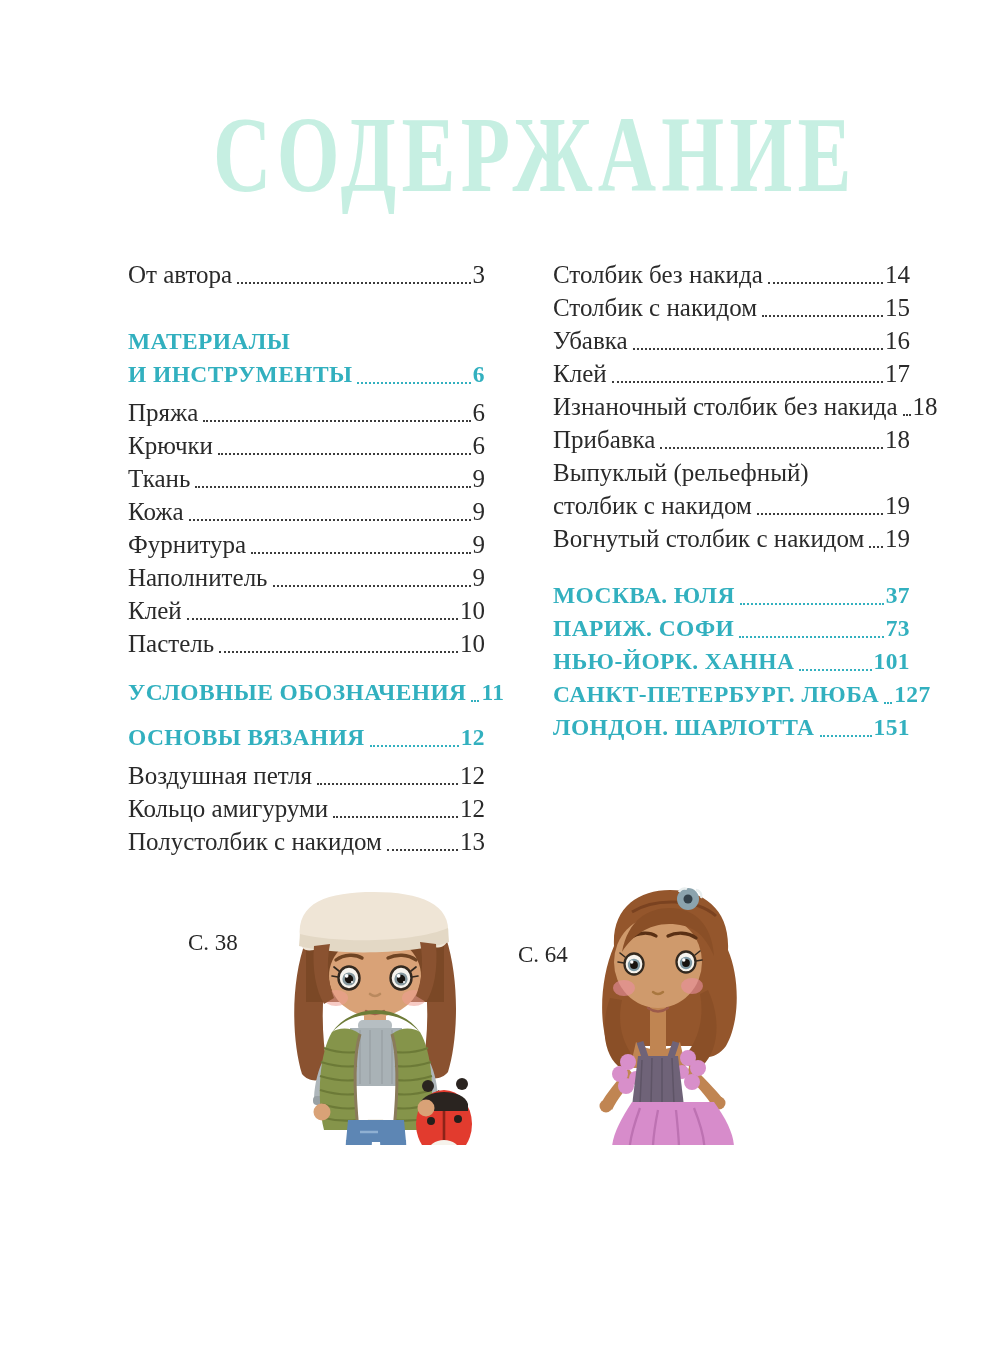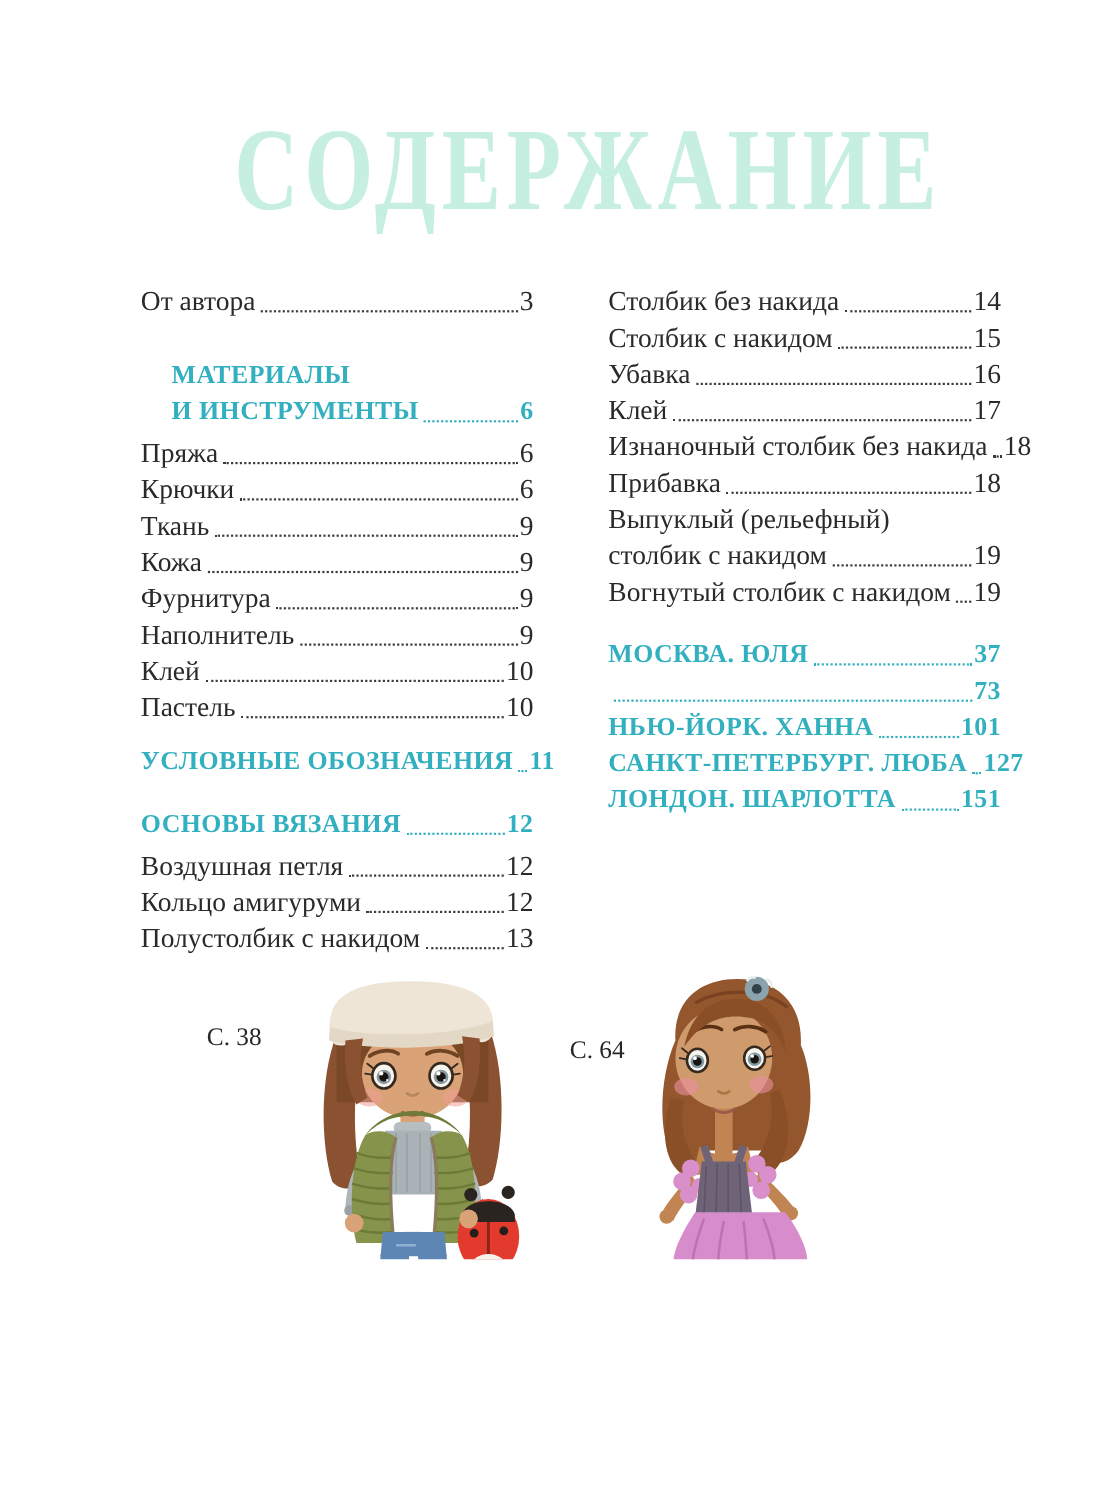--- a/index.html
+++ b/index.html
@@ -27,24 +27,24 @@
     flex:1 1 auto;min-width:8px;
     border-bottom:2.4px dotted #3c3c3c;
     margin:0 2px 7px 5px;
   }
   .toc-row .pagenum{white-space:nowrap;}
   .toc-row.heading{
     color:#32b0bf;font-weight:700;font-size:23.5px;letter-spacing:0.4px;
   }
   .toc-row.heading .dots{border-bottom-color:#32b0bf;}
   .toc-section{margin-top:0;}
-  #col-left .toc-section:nth-child(2){margin-top:34px;margin-left:28px;}
+  #col-left .toc-section:nth-child(2){margin-top:34px;}
   #col-left .toc-section:nth-child(3){margin-top:5px;}
   #col-left .toc-section:nth-child(4){margin-top:16px;}
-  #col-left .toc-section:nth-child(5){margin-top:24px;font-family:Liberation Serif, serif;}
+  #col-left .toc-section:nth-child(5){margin-top:12px;font-family:Liberation Serif, serif;}
   #col-left .toc-section:nth-child(6){margin-top:5px;}
   #col-right .toc-section:nth-child(2){margin-top:24px;}
   #col-right .toc-section:nth-child(3){margin-top:34px;}
   .caption{
     position:absolute;font-size:23px;color:#262626;white-space:nowrap;
   }
   #cap1{left:188px;top:930px;}
   #cap2{left:518px;top:942px;}
   .doll{position:absolute;}
   #doll1{left:270px;top:890px;}
@@ -200,20 +200,21 @@
             <span class="pagenum">19</span>
           </div>
         </div>
         <div class="toc-section">
           <div class="toc-row heading">
             <span class="label">МОСКВА. ЮЛЯ</span>
             <span class="dots"></span>
             <span class="pagenum">37</span>
           </div>
           <div class="toc-row heading">
+            <span class="label">ПАРИЖ. СОФИ</span>
             <span class="dots"></span>
             <span class="pagenum">73</span>
           </div>
           <div class="toc-row heading">
             <span class="label">НЬЮ-ЙОРК. ХАННА</span>
             <span class="dots"></span>
             <span class="pagenum">101</span>
           </div>
           <div class="toc-row heading">
             <span class="label">САНКТ-ПЕТЕРБУРГ. ЛЮБА</span>

